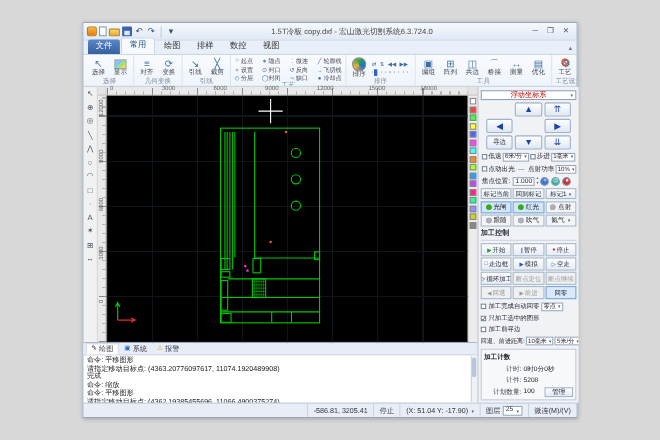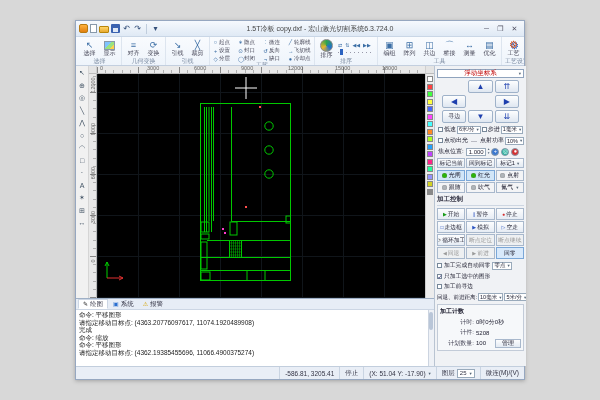--- a/index.html
+++ b/index.html
@@ -139,20 +139,31 @@
       <div class="qglyph">▾</div>
     </div>
     <div class="title">1.5T冷板 copy.dxf - 宏山激光切割系统6.3.724.0</div>
     <div class="winbtns">
       <div class="wbtn">─</div>
       <div class="wbtn">❐</div>
       <div class="wbtn">✕</div>
     </div>
   </div>
 
+  <div class="tabrow">
+    <div id="tabs" style="display:flex;gap:1px;align-items:flex-end;">
+          <div class="rtab file">文件</div>
+          <div class="rtab active">常用</div>
+          <div class="rtab">绘图</div>
+          <div class="rtab">排样</div>
+          <div class="rtab">数控</div>
+          <div class="rtab">视图</div>
+        </div>
+    <div class="tabrow-right">▴</div>
+  </div>
 
   <div class="ribbon">
     <div class="rgroup">
       <div class="gtools">
         <div class="bigtool">
           <div class="bicon">↖</div>
           <div class="blabel">选择</div>
         </div>
         <div class="bigtool">
           <div class="picicon"></div>

